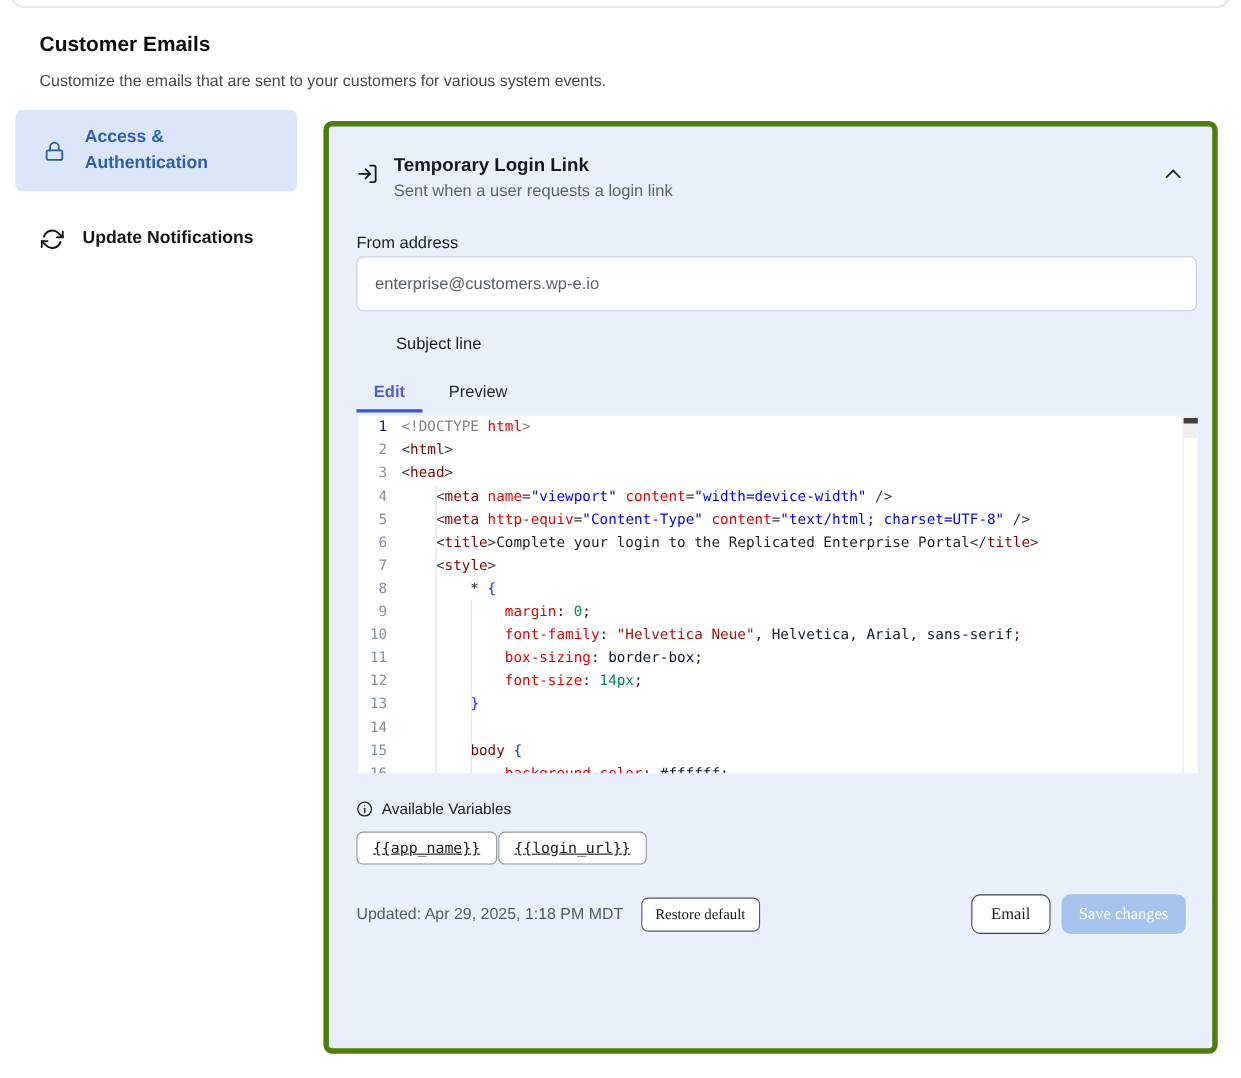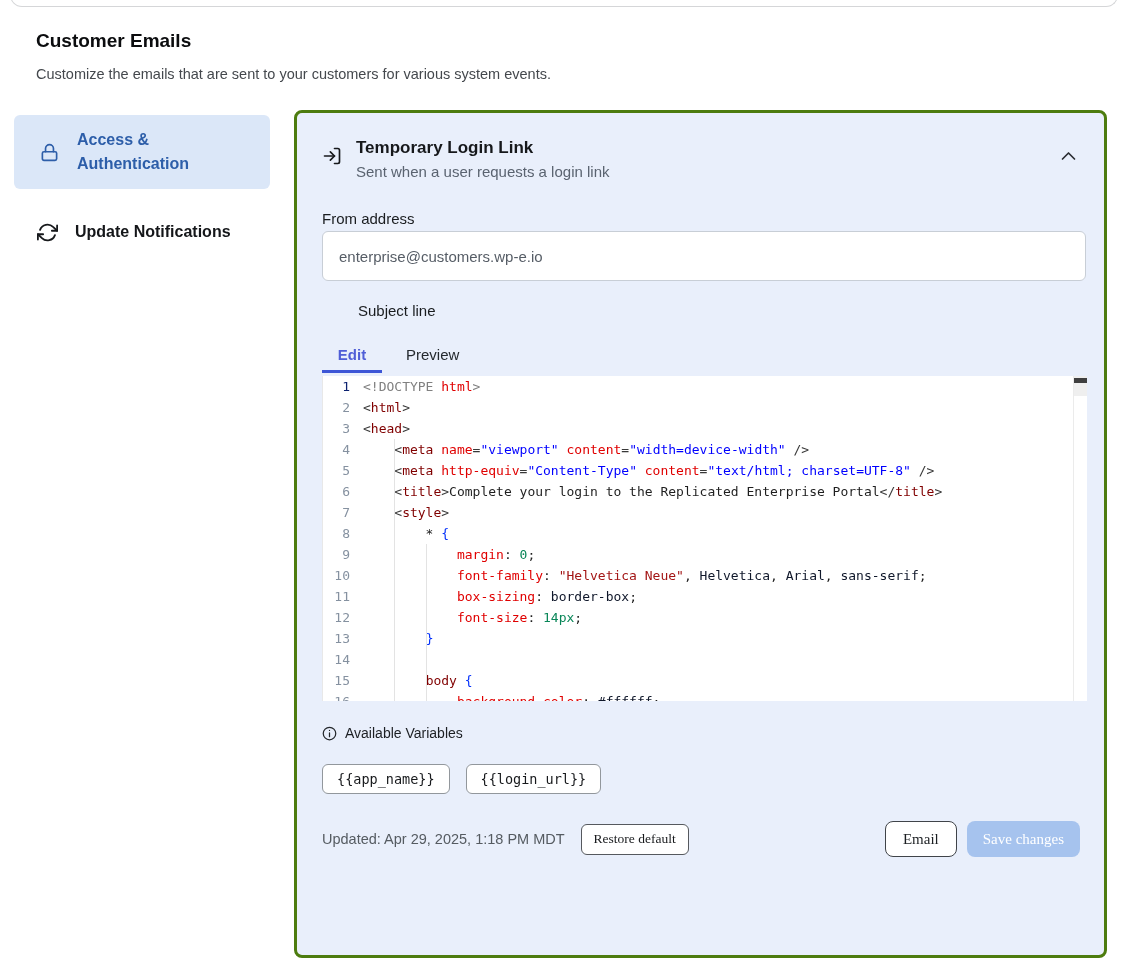--- a/index.html
+++ b/index.html
@@ -10,31 +10,31 @@
   }
   
   .top-hairline{
     position:absolute; left:10px; right:10px; top:-7px; height:14px;
     border:1px solid #d5d6d8; border-top:none; border-radius:0 0 12px 12px;
   }
   
   .page-title{ position:absolute; left:36px; top:30px; font-size:19px; font-weight:700; color:#0b0c0e; }
   .page-subtitle{ position:absolute; left:36px; top:66px; font-size:14.5px; color:#44484d; }
   
-  .sidebar{ position:absolute; left:14px; top:115px; width:256px; }
+  .sidebar{ position:absolute; left:14px; top:100px; width:256px; }
   .side-item{ display:flex; align-items:center; cursor:pointer; }
   .side-item.active{ background:#dbe7f8; border-radius:6px; height:74px; padding:0 14px 0 24px; }
   .side-item.active .side-label{ color:#2d5ea9; }
   .side-item.plain{ height:44px; margin-top:21px; padding:0 14px 0 22px; }
   .side-icon{ flex:0 0 auto; width:22px; display:flex; align-items:center; justify-content:center; }
   .side-label{ margin-left:17px; font-size:16px; font-weight:700; line-height:24px; color:#141619; }
   
   .panel{
     position:absolute; left:294px; top:110px; width:813px; height:848px;
-    background:#e9effb; border:3px solid #4d7c0f; border-radius:8px;
+    background:#e9effb; border:5px solid #4d7c0f; border-radius:8px;
     padding:24px 24px 0 25px;
   }
   .panel-header{ display:flex; align-items:flex-start; }
   .login-icon-wrap{ margin-top:9px; }
   .panel-head-text{ margin-left:14px; }
   .panel-title{ font-size:17px; font-weight:700; color:#16181b; line-height:22px; }
   .panel-subtitle{ font-size:15px; color:#5a6370; margin-top:4px; }
   .chevron-btn{ margin-left:auto; margin-top:10px; background:none; border:none; cursor:pointer; padding:4px; }
   .field-label{ font-size:15px; font-weight:500; color:#191c1f; }
   .lbl-from{ margin-top:30px; }
@@ -80,21 +80,21 @@
   .tk-at{ color:#e00000; }  
   .tk-s{ color:#0000ff; }   
   .tk-br{ color:#0431fa; }  
   .tk-nm{ color:#098658; }  
   .tk-cs{ color:#a31515; }  
   .tk-cv{ color:#0f172a; }  
   .tk-p{ color:#1f1f1f; }
   
   .vars-head{ display:flex; align-items:center; margin-top:24px; }
   .vars-label{ margin-left:8px; font-size:14px; color:#1c1f23; }
-  .chips{ display:flex; gap:16px; margin-top:23px; }
+  .chips{ display:flex; gap:1px; margin-top:13px;text-decoration:underline; }
   .chip{
     height:30px; padding:0 14px; display:flex; align-items:center;
     background:#ffffff; border:1px solid #92979c; border-radius:6px;
     font-family:"DejaVu Sans Mono", monospace; font-size:13.5px; color:#17191c; cursor:pointer;
   }
   
   .footer{ display:flex; align-items:center; margin-top:27px; }
   .updated{ font-size:14.5px; color:#555b61; }
   .btn{ cursor:pointer; font-family:Liberation Serif, serif; background:#ffffff;text-align:right; }
   .btn-restore{

